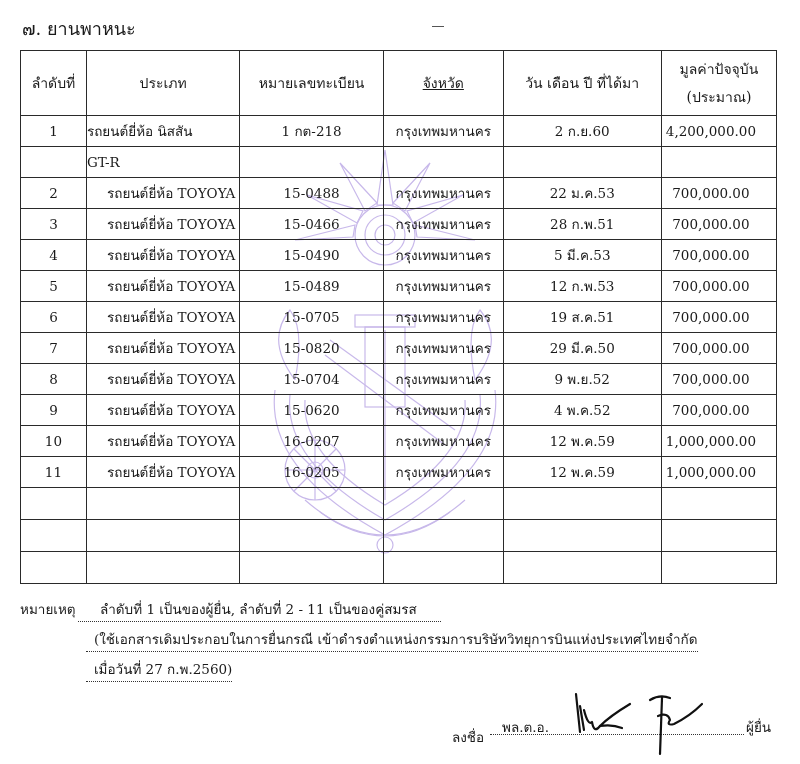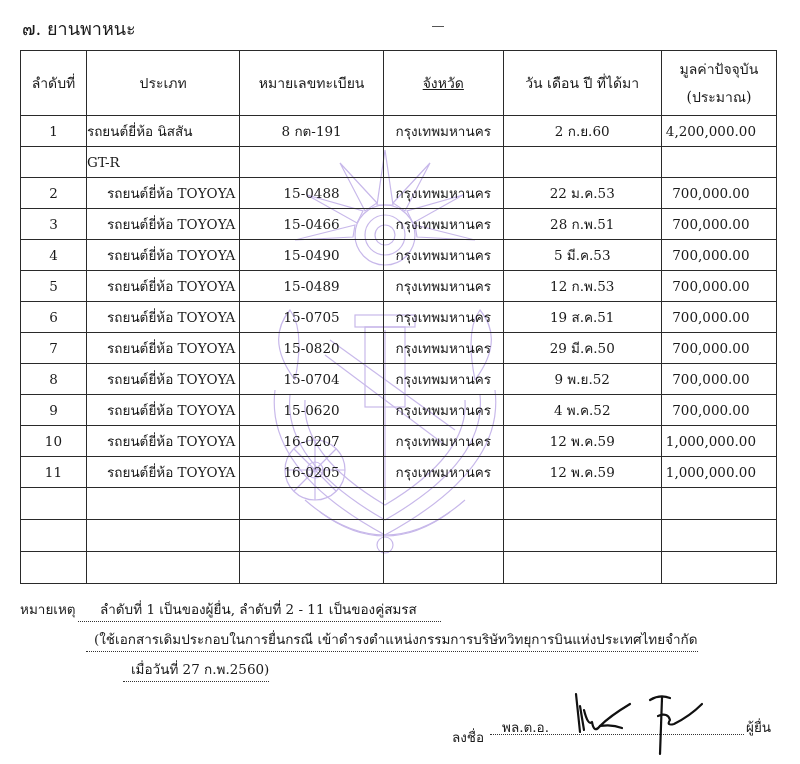--- a/index.html
+++ b/index.html
@@ -45,21 +45,21 @@
   .c4 { width: 112px; text-decoration: underline; } .c5 { width: 152px; } .c6 { width: 104px; }
 
   .remarks { position: absolute; left: 20px; top: 598px; font-size: 13.5px; }
   .remarks .label { position: absolute; left: 0; top: 0; }
   .remarks .line {
     position: absolute; white-space: nowrap;
     border-bottom: 1px dotted #333; padding-bottom: 1px;
   }
   .remarks .l1 { left: 58px; top: 0; padding-left: 22px; padding-right: 24px; }
   .remarks .l2 { left: 66px; top: 30px; padding-left: 8px; }
-  .remarks .l3 { left: 66px; top: 60px; padding-left: 8px; margin-left: 37px; }
+  .remarks .l3 { left: 66px; top: 60px; padding-left: 8px; }
 
   .signature { position: absolute; left: 452px; top: 710px; font-size: 13.5px; width: 330px; height: 50px; }
   .signature .sig-label { position: absolute; left: 0; top: 16px; }
   .signature .sig-line {
     position: absolute; left: 38px; top: 6px; width: 254px;
     border-bottom: 1px dotted #333; height: 18px;
   }
   .signature .rank { position: absolute; left: 50px; top: 6px; }
   .signature .role { position: absolute; left: 294px; top: 6px; }
   .signature svg.scribble { position: absolute; left: 118px; top: -24px; }
@@ -123,21 +123,21 @@
       <th class="c6">
         <div>มูลค่าปัจจุบัน</div>
         <div>(ประมาณ)</div>
       </th>
     </tr>
   </thead>
   <tbody id="tbody">
     <tr>
       <td>1</td>
       <td class="type center">รถยนต์ยี่ห้อ นิสสัน</td>
-      <td>8 กต-191</td>
+      <td>1 กต-218</td>
       <td>กรุงเทพมหานคร</td>
       <td>2 ก.ย.60</td>
       <td class="value">4,200,000.00</td>
     </tr>
     <tr>
       <td></td>
       <td class="type center">GT-R</td>
       <td></td>
       <td></td>
       <td></td>

